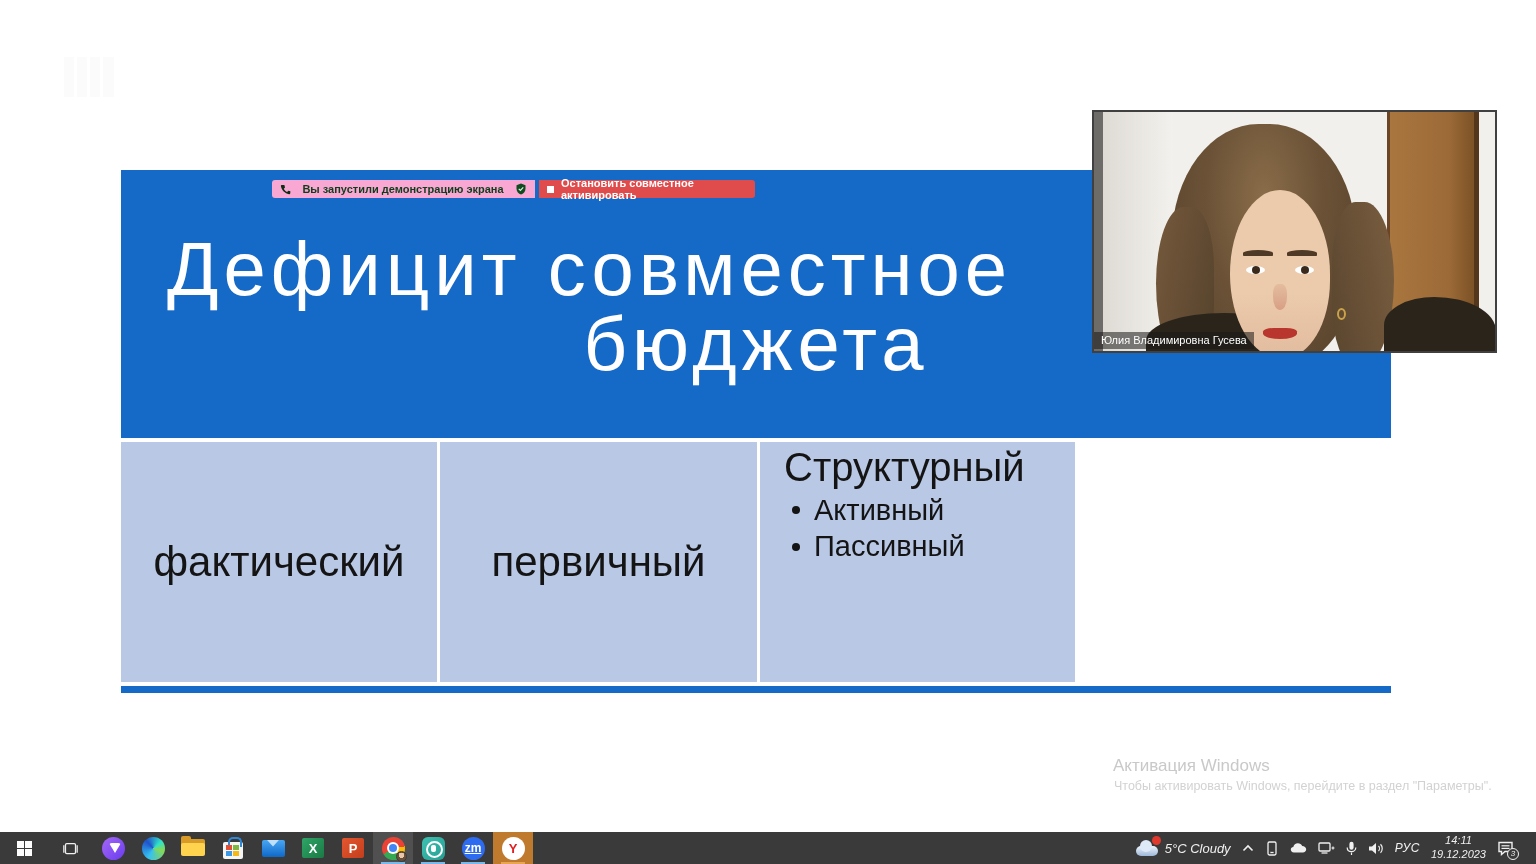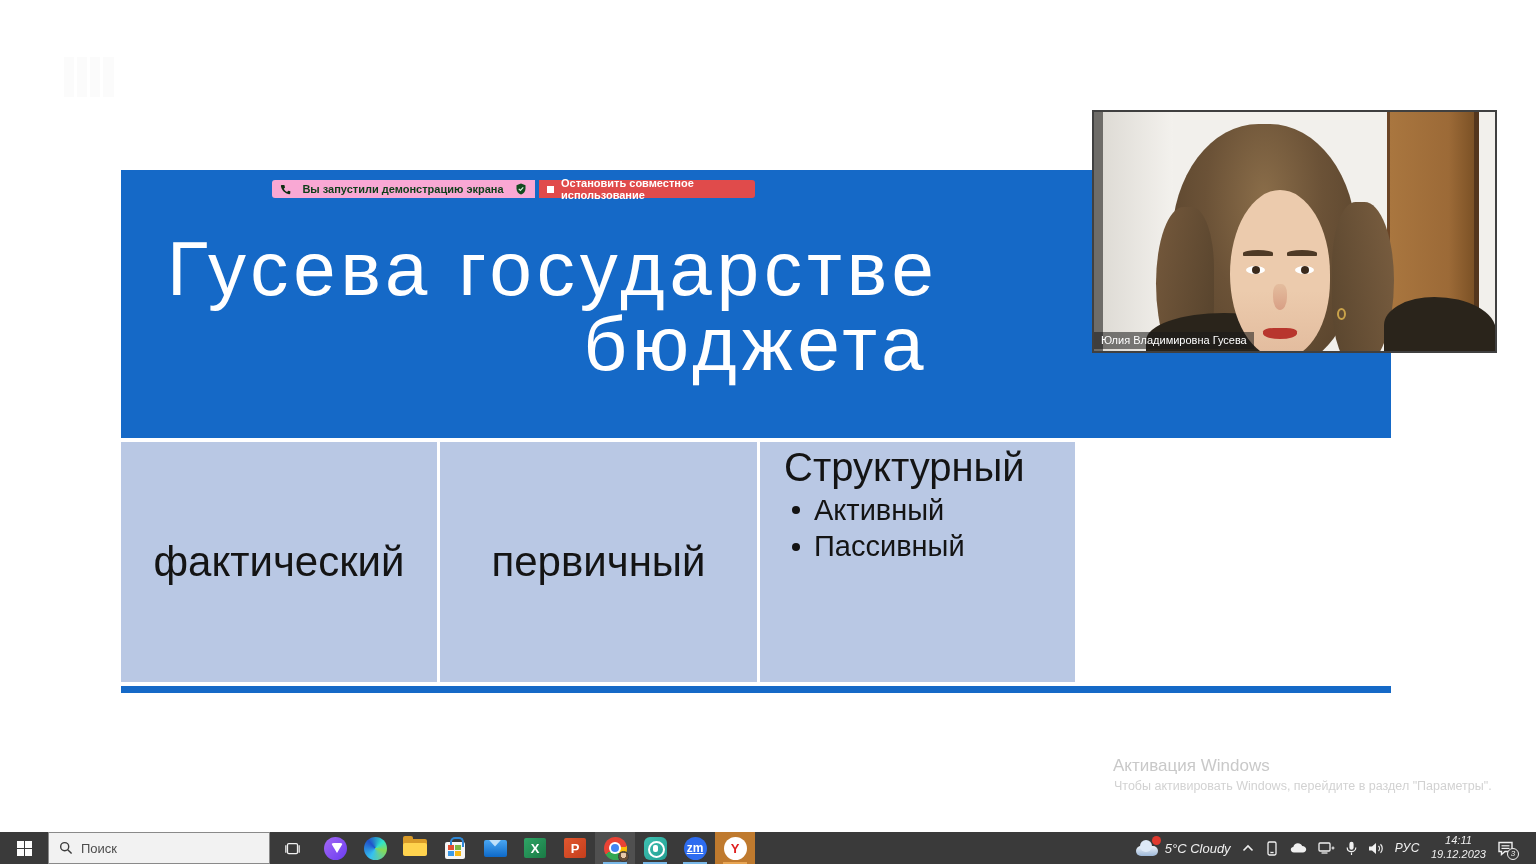--- a/index.html
+++ b/index.html
@@ -120,36 +120,36 @@
   .show-desktop { width:5px; border-left:1px solid #5a5a5a; }
 </style>
 </head>
 <body>
 
 <div class="screen">
 
   <div class="faint-grid"></div>
 
   <div class="slide-header"></div>
-  <div class="slide-title-1">Гусева государстве</div>
+  <div class="slide-title-1">Дефицит совместное</div>
   <div class="slide-title-2">бюджета</div>
 
   <div class="share-pill share-green">
     <svg width="11" height="11" viewBox="0 0 18 18">
         <path fill="#0d2e12" d="M4 1.5 L7.2 1.8 L8.2 5.6 L6.2 7.6 C7.2 9.9 9.4 12 11.6 13 L13.6 11 L17 12 L16.8 15.3 C16.7 16.4 15.8 17 14.8 16.8 C8 15.6 2.6 10.2 1.4 3.4 C1.2 2.4 2 1.4 4 1.5 Z"></path>
       </svg>
     <span class="lbl">Вы запустили демонстрацию экрана</span>
     <svg width="12" height="12" viewBox="0 0 16 16">
         <path fill="#114a1f" d="M8 .8 L14 3 V7.6 C14 11.6 11.2 14.2 8 15.2 C4.8 14.2 2 11.6 2 7.6 V3 Z"></path>
         <path fill="none" stroke="#d9f5df" stroke-width="1.6" d="M5 7.8 L7.2 10 L11 5.8"></path>
       </svg>
   </div>
   <div class="share-pill share-red">
     <span class="stop-square"></span>
-    <span>Остановить совместное использование</span>
+    <span>Остановить совместное активировать</span>
   </div>
 
   <div class="cell cell-1 cell-center">
     <span>фактический</span>
   </div>
   <div class="cell cell-2 cell-center">
     <span>первичный</span>
   </div>
   <div class="cell cell-3">
     <div class="head">Структурный</div>
@@ -191,27 +191,20 @@
   <div class="taskbar">
     <div class="tb-btn start">
       <span class="win-logo">
           <i></i>
           <i></i>
           <i></i>
           <i></i>
         </span>
     </div>
 
-    <div class="search-box">
-      <svg width="14" height="14" viewBox="0 0 16 16">
-          <circle cx="6.5" cy="6.5" r="4.6" fill="none" stroke="#3c3c3c" stroke-width="1.6"></circle>
-          <line x1="10" y1="10" x2="14.4" y2="14.4" stroke="#3c3c3c" stroke-width="1.6"></line>
-        </svg>
-      <input type="text" placeholder="Поиск" style="">
-    </div>
 
     <div class="tb-btn taskview">
       <svg width="17" height="15" viewBox="0 0 20 18">
           <rect x="4" y="3" width="12" height="12" rx="1.5" fill="none" stroke="#f0f0f0" stroke-width="1.5"></rect>
           <path d="M2 5 V14 M18 5 V14" stroke="#f0f0f0" stroke-width="1.5"></path>
         </svg>
     </div>
 
     <div class="tb-btn app">
         <span class="ico">

